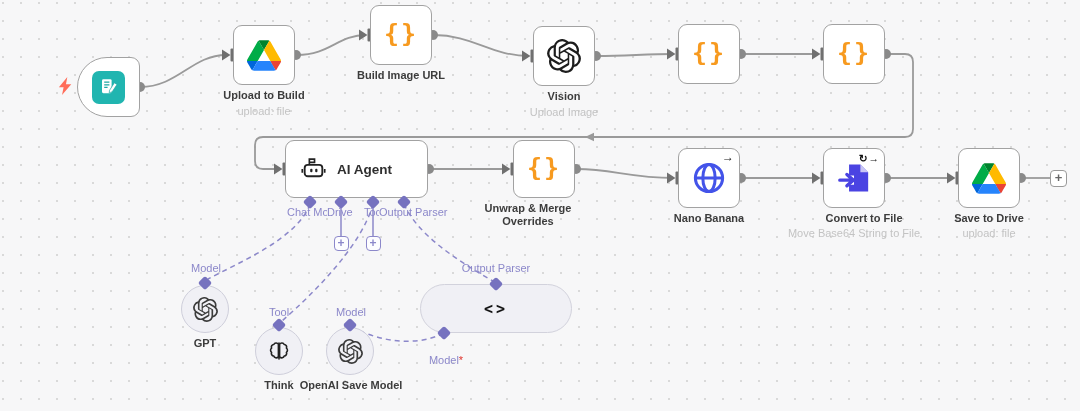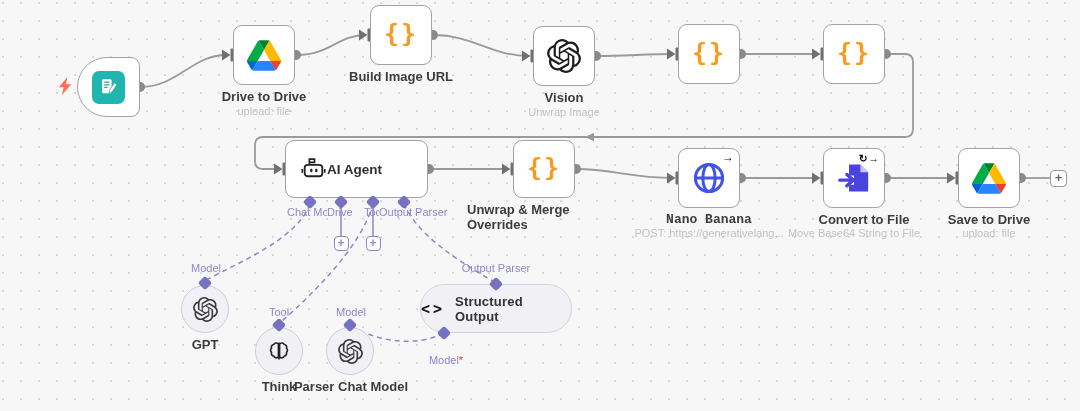--- a/index.html
+++ b/index.html
@@ -4,29 +4,29 @@
 <style>
   html,body{margin:0;padding:0;}
   body{width:1080px;height:411px;overflow:hidden;font-family:"Liberation Sans",sans-serif;}
   .canvas{position:relative;width:1080px;height:411px;background:#f7f7f8;
     background-image:radial-gradient(circle,#d9d9d9 1.1px,transparent 1.4px);
     background-size:18px 18px;background-position:12px 12px;}
   svg.wires{position:absolute;left:0;top:0;pointer-events:none;}
   .node{position:absolute;background:#fff;border:1.7px solid #a2a2a2;border-radius:9px;
     box-sizing:border-box;display:flex;align-items:center;justify-content:center;}
   .trigger{border-radius:30px 9px 9px 30px;}
-  .nlabel{position:absolute;transform:translateX(-50%);font-size:13px;font-weight:600;
-    color:#3c3c3c;white-space:nowrap;text-align:left;}
+  .nlabel{position:absolute;transform:translateX(-50%);font-size:11px;font-weight:600;
+    color:#3c3c3c;white-space:nowrap;text-align:center;}
   .nsub{position:absolute;transform:translateX(-50%);font-size:11px;font-weight:400;
     color:#c3c3c3;white-space:nowrap;text-align:center;}
   .brace{font-size:25px;font-weight:700;color:#f79a1f;letter-spacing:2px;
     font-family:"DejaVu Sans Mono",monospace;padding-bottom:4px;}
   .corner{position:absolute;top:1px;right:5px;font-size:12px;font-weight:700;color:#111;}
   .corner.small{font-size:10.5px;letter-spacing:1px;top:3px;right:4px;}
-  .agent-text{font-size:13.5px;font-weight:600;color:#2f2f2f;}
+  .agent-text{font-size:13.5px;font-weight:600;color:#2f2f2f;margin-left:10px;}
   .circle-node{position:absolute;width:48px;height:48px;border-radius:50%;
     background:#f0f0f5;border:1.5px solid #cfcfdb;box-sizing:border-box;
     display:flex;align-items:center;justify-content:center;}
   .pill{position:absolute;background:#f0f0f5;border:1.5px solid #d2d2dc;border-radius:25px;
     box-sizing:border-box;display:flex;align-items:center;justify-content:center;gap:10px;}
   .so-glyph{font-size:15px;font-weight:800;letter-spacing:3px;color:#141414;
     font-family:"DejaVu Sans Mono",monospace;}
   .so-text{font-size:13px;font-weight:600;color:#333;letter-spacing:.2px;margin-right:6px;}
   .diamond{position:absolute;width:10px;height:10px;background:#7672bf;border-radius:2px;
     transform:rotate(45deg);}
@@ -150,35 +150,35 @@
   <div class="node" style="left:233px;top:25px;width:62px;height:60px;">
     <svg width="34" height="31" viewBox="0 0 87.3 78">
       <path fill="#0066da" d="m6.6 66.85 3.85 6.65c.8 1.4 1.95 2.5 3.3 3.3l13.75-23.8h-27.5c0 1.55.4 3.1 1.2 4.5z"></path>
       <path fill="#00ac47" d="m43.65 25-13.75-23.8c-1.35.8-2.5 1.9-3.3 3.3l-25.4 44a9.06 9.06 0 0 0-1.2 4.5h27.5z"></path>
       <path fill="#ea4335" d="m73.55 76.8c1.35-.8 2.5-1.9 3.3-3.3l1.6-2.75 7.65-13.25c.8-1.4 1.2-2.95 1.2-4.5h-27.5l5.85 11.5z"></path>
       <path fill="#00832d" d="m43.65 25 13.75-23.8c-1.35-.8-2.9-1.2-4.5-1.2h-18.5c-1.6 0-3.15.45-4.5 1.2z"></path>
       <path fill="#2684fc" d="m59.8 53h-32.3l-13.75 23.8c1.35.8 2.9 1.2 4.5 1.2h50.8c1.6 0 3.15-.45 4.5-1.2z"></path>
       <path fill="#ffba00" d="m73.4 26.5-12.7-22c-.8-1.4-1.95-2.5-3.3-3.3l-13.75 23.8 16.15 28h27.45c0-1.55-.4-3.1-1.2-4.5z"></path>
     </svg>
   </div>
-  <div class="nlabel" style="left:264px;top:89px;">Drive to Drive</div>
+  <div class="nlabel" style="left:264px;top:89px;">Upload to Build</div>
   <div class="nsub" style="left:264px;top:105px;">upload: file</div>
 
   <div class="node" style="left:370px;top:5px;width:62px;height:60px;">
     <span class="brace">{}</span>
   </div>
   <div class="nlabel" style="left:401px;top:69px;">Build Image URL</div>
 
   <div class="node" style="left:533px;top:26px;width:62px;height:60px;">
     <svg width="34" height="34" viewBox="0 0 24 24">
       <path fill="#1d1d1d" d="M22.2819 9.8211a5.9847 5.9847 0 0 0-.5157-4.9108 6.0462 6.0462 0 0 0-6.5098-2.9A6.0651 6.0651 0 0 0 4.9807 4.1818a5.9847 5.9847 0 0 0-3.9977 2.9 6.0462 6.0462 0 0 0 .7427 7.0966 5.98 5.98 0 0 0 .511 4.9107 6.051 6.051 0 0 0 6.5146 2.9001A5.9847 5.9847 0 0 0 13.2599 24a6.0557 6.0557 0 0 0 5.7718-4.2058 5.9894 5.9894 0 0 0 3.9977-2.9001 6.0557 6.0557 0 0 0-.7475-7.073zm-9.022 12.6081a4.4755 4.4755 0 0 1-2.8764-1.0408l.1419-.0804 4.7783-2.7582a.7948.7948 0 0 0 .3927-.6813v-6.7369l2.02 1.1686a.071.071 0 0 1 .038.0615v5.5826a4.504 4.504 0 0 1-4.4945 4.4849zm-9.6607-4.1254a4.4708 4.4708 0 0 1-.5346-3.0137l.142.0852 4.783 2.7582a.7712.7712 0 0 0 .7806 0l5.8428-3.3685v2.3324a.0804.0804 0 0 1-.0332.0615L9.74 19.9502a4.4992 4.4992 0 0 1-6.1408-1.6464zM2.3408 7.8956a4.485 4.485 0 0 1 2.3655-1.9728V11.6a.7664.7664 0 0 0 .3879.6765l5.8144 3.3543-2.0201 1.1685a.0757.0757 0 0 1-.071 0l-4.8303-2.7865A4.504 4.504 0 0 1 2.3408 7.8956zm16.5963 3.8558L13.1038 8.364 15.1192 7.2a.0757.0757 0 0 1 .071 0l4.8303 2.7913a4.4944 4.4944 0 0 1-.6765 8.1042v-5.6772a.79.79 0 0 0-.407-.667zm2.0107-3.0231-.142-.0852-4.7735-2.7818a.7759.7759 0 0 0-.7854 0L9.409 9.2297V6.8974a.0662.0662 0 0 1 .0284-.0615l4.8303-2.7866a4.4992 4.4992 0 0 1 6.6802 4.66zM8.3065 12.863l-2.02-1.1638a.0804.0804 0 0 1-.038-.0567V6.0742a4.4992 4.4992 0 0 1 7.3757-3.4537l-.142.0805L8.704 5.459a.7948.7948 0 0 0-.3927.6813zm1.0976-2.3654 2.602-1.4998 2.6069 1.4998v2.9994l-2.5974 1.4997-2.6067-1.4997z"></path>
     </svg>
   </div>
   <div class="nlabel" style="left:564px;top:90px;">Vision</div>
-  <div class="nsub" style="left:564px;top:106px;">Unwrap Image</div>
+  <div class="nsub" style="left:564px;top:106px;">Upload Image</div>
 
   <div class="node" style="left:678px;top:24px;width:62px;height:60px;">
     <span class="brace">{}</span>
   </div>
 
   <div class="node" style="left:823px;top:24px;width:62px;height:60px;">
     <span class="brace">{}</span>
   </div>
 
   <div class="node" style="left:285px;top:140px;width:143px;height:58px;justify-content:flex-start;padding-left:14px;">
@@ -209,22 +209,21 @@
   <div class="nlabel" style="left:528px;top:202px;width:122px;white-space:normal;line-height:1.18;">Unwrap &amp; Merge Overrides</div>
 
   <div class="node" style="left:678px;top:148px;width:62px;height:60px;">
     <span class="corner">→</span>
     <svg width="38" height="38" viewBox="0 0 24 24" fill="none" stroke="#4353e9" stroke-width="1.9">
       <circle cx="12" cy="12" r="8.6"></circle>
       <ellipse cx="12" cy="12" rx="3.9" ry="8.6"></ellipse>
       <path d="M3.4 12h17.2"></path>
     </svg>
   </div>
-  <div class="nlabel" style="left:709px;top:212px;font-family:Liberation Mono, monospace;">Nano Banana</div>
-  <div class="nsub" style="left:709px;top:227px;">POST: https://generativelang...</div>
+  <div class="nlabel" style="left:709px;top:212px;">Nano Banana</div>
 
   <div class="node" style="left:823px;top:148px;width:62px;height:60px;">
     <span class="corner small">↻→</span>
     <svg width="34" height="34" viewBox="0 0 24 24">
       <path d="M8.5 2.5h8L22 8v13.5H8.5z" fill="#4a43e2"></path>
       <path d="M16.5 2.5 22 8h-5.5z" fill="#c9c5f5"></path>
       <line x1="1" y1="13.5" x2="12" y2="13.5" stroke="#fff" stroke-width="6.5"></line>
       <path d="M2 13.5h8.5 M7 9.5l4.5 4-4.5 4" stroke="#4a43e2" stroke-width="2.4" fill="none" stroke-linecap="round" stroke-linejoin="round"></path>
     </svg>
   </div>
@@ -266,24 +265,23 @@
   <span class="plabel ctr" style="left:279px;top:306px;">Tool</span>
   <div class="nlabel" style="left:279px;top:379px;">Think</div>
 
   <div class="circle-node" style="left:326px;top:327px;">
     <svg width="25" height="25" viewBox="0 0 24 24">
       <path fill="#3c3c3c" d="M22.2819 9.8211a5.9847 5.9847 0 0 0-.5157-4.9108 6.0462 6.0462 0 0 0-6.5098-2.9A6.0651 6.0651 0 0 0 4.9807 4.1818a5.9847 5.9847 0 0 0-3.9977 2.9 6.0462 6.0462 0 0 0 .7427 7.0966 5.98 5.98 0 0 0 .511 4.9107 6.051 6.051 0 0 0 6.5146 2.9001A5.9847 5.9847 0 0 0 13.2599 24a6.0557 6.0557 0 0 0 5.7718-4.2058 5.9894 5.9894 0 0 0 3.9977-2.9001 6.0557 6.0557 0 0 0-.7475-7.073zm-9.022 12.6081a4.4755 4.4755 0 0 1-2.8764-1.0408l.1419-.0804 4.7783-2.7582a.7948.7948 0 0 0 .3927-.6813v-6.7369l2.02 1.1686a.071.071 0 0 1 .038.0615v5.5826a4.504 4.504 0 0 1-4.4945 4.4849zm-9.6607-4.1254a4.4708 4.4708 0 0 1-.5346-3.0137l.142.0852 4.783 2.7582a.7712.7712 0 0 0 .7806 0l5.8428-3.3685v2.3324a.0804.0804 0 0 1-.0332.0615L9.74 19.9502a4.4992 4.4992 0 0 1-6.1408-1.6464zM2.3408 7.8956a4.485 4.485 0 0 1 2.3655-1.9728V11.6a.7664.7664 0 0 0 .3879.6765l5.8144 3.3543-2.0201 1.1685a.0757.0757 0 0 1-.071 0l-4.8303-2.7865A4.504 4.504 0 0 1 2.3408 7.8956zm16.5963 3.8558L13.1038 8.364 15.1192 7.2a.0757.0757 0 0 1 .071 0l4.8303 2.7913a4.4944 4.4944 0 0 1-.6765 8.1042v-5.6772a.79.79 0 0 0-.407-.667zm2.0107-3.0231-.142-.0852-4.7735-2.7818a.7759.7759 0 0 0-.7854 0L9.409 9.2297V6.8974a.0662.0662 0 0 1 .0284-.0615l4.8303-2.7866a4.4992 4.4992 0 0 1 6.6802 4.66zM8.3065 12.863l-2.02-1.1638a.0804.0804 0 0 1-.038-.0567V6.0742a4.4992 4.4992 0 0 1 7.3757-3.4537l-.142.0805L8.704 5.459a.7948.7948 0 0 0-.3927.6813zm1.0976-2.3654 2.602-1.4998 2.6069 1.4998v2.9994l-2.5974 1.4997-2.6067-1.4997z"></path>
     </svg>
   </div>
   <div class="diamond" style="left:345px;top:320px;"></div>
   <span class="plabel ctr" style="left:351px;top:306px;">Model</span>
-  <div class="nlabel" style="left:351px;top:379px;">Parser Chat Model</div>
+  <div class="nlabel" style="left:351px;top:379px;">OpenAI Save Model</div>
 
   <div class="pill" style="left:420px;top:284px;width:152px;height:49px;">
     <span class="so-glyph">&lt;&gt;</span>
-    <span class="so-text">Structured Output</span>
   </div>
   <div class="diamond" style="left:491px;top:279px;"></div>
   <span class="plabel ctr" style="left:496px;top:262px;">Output Parser</span>
   <div class="diamond" style="left:439px;top:328px;"></div>
   <span class="plabel ctr" style="left:446px;top:354px;"><span>Model</span><span class="req">*</span></span>
 
 </div>
 
 </body></html>

